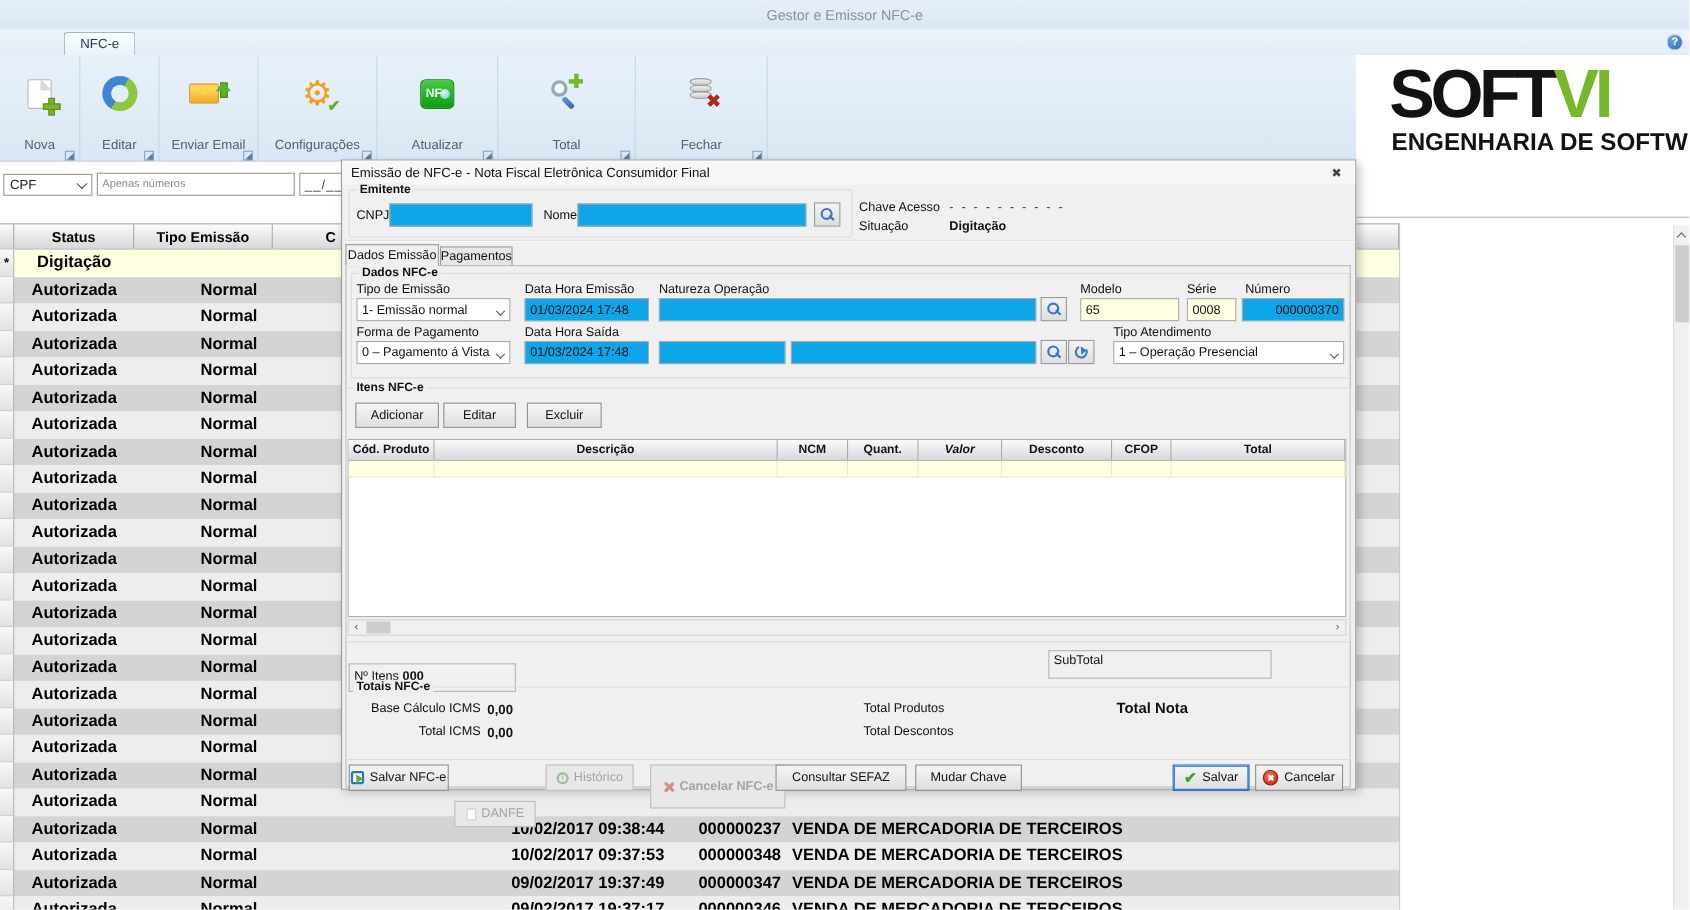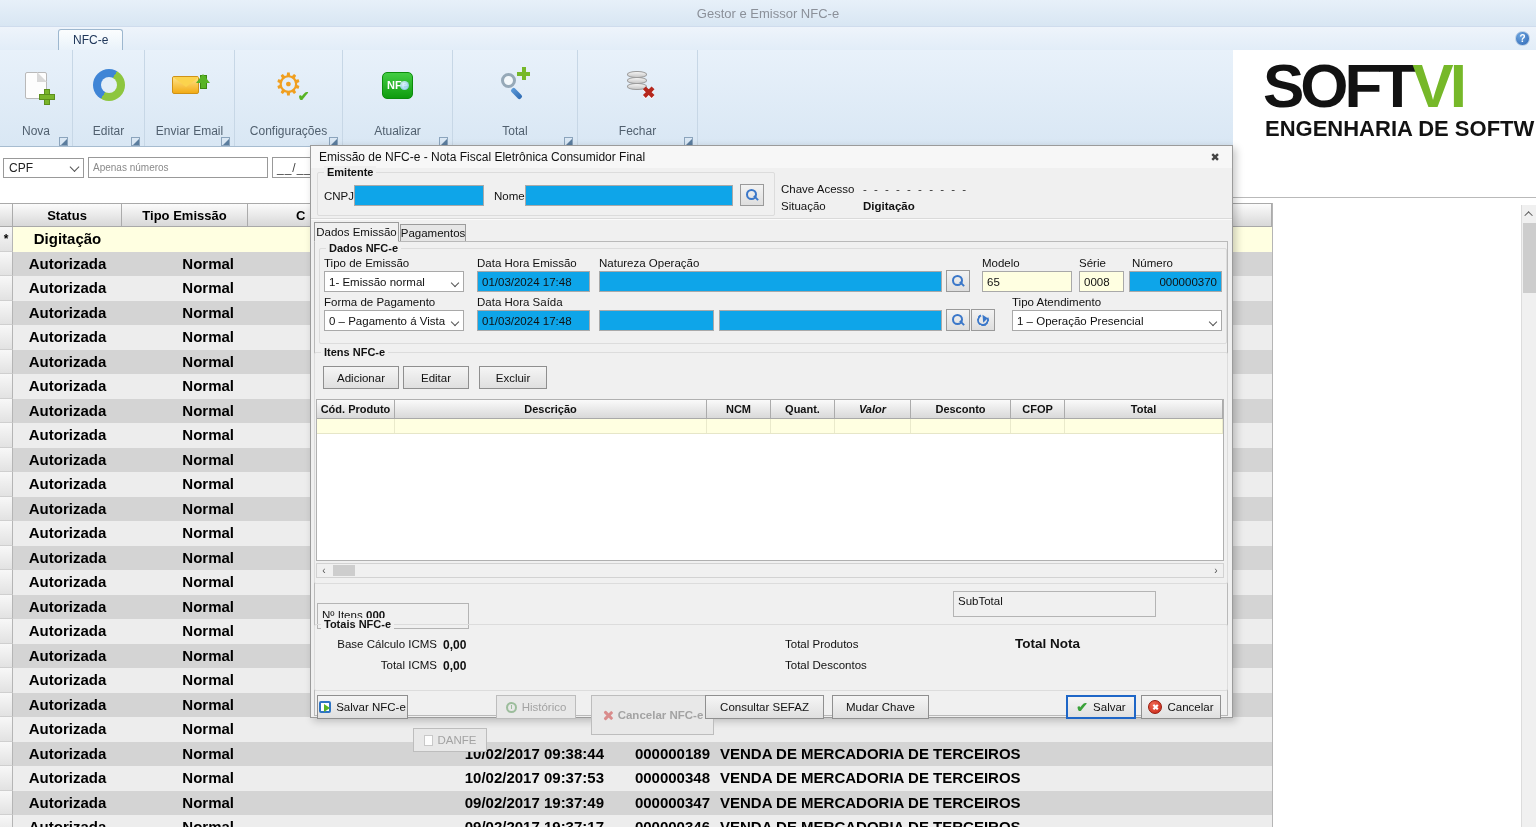--- a/index.html
+++ b/index.html
@@ -544,21 +544,21 @@
     <div class="c-num"></div>
     <div class="c-nat"></div>
   </div>
 
   <div class="g-row">
     <div class="c-sel"></div>
     <div class="c-status">Autorizada</div>
     <div class="c-tipo">Normal</div>
     <div class="c-cli"></div>
     <div class="c-data">10/02/2017 09:38:44</div>
-    <div class="c-num">000000189</div>
+    <div class="c-num">000000237</div>
     <div class="c-nat">VENDA DE MERCADORIA DE TERCEIROS</div>
   </div>
 
   <div class="g-row">
     <div class="c-sel"></div>
     <div class="c-status">Autorizada</div>
     <div class="c-tipo">Normal</div>
     <div class="c-cli"></div>
     <div class="c-data">10/02/2017 09:37:53</div>
     <div class="c-num">000000348</div>

